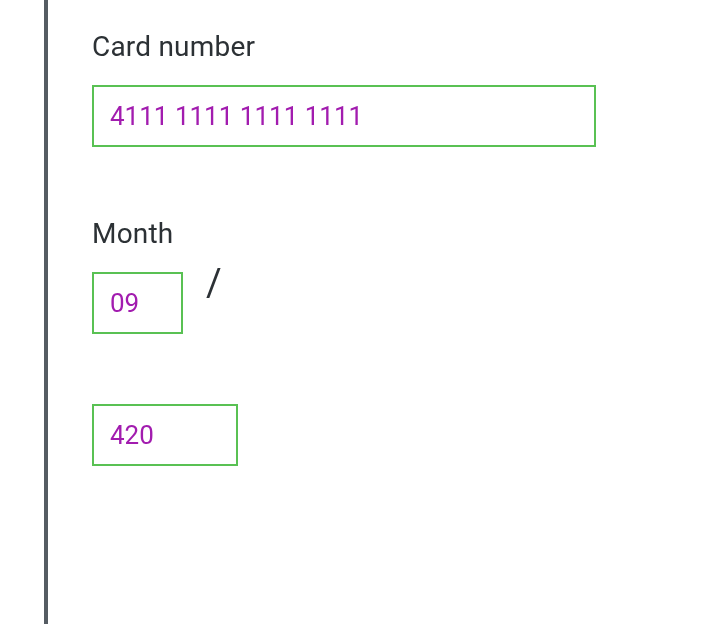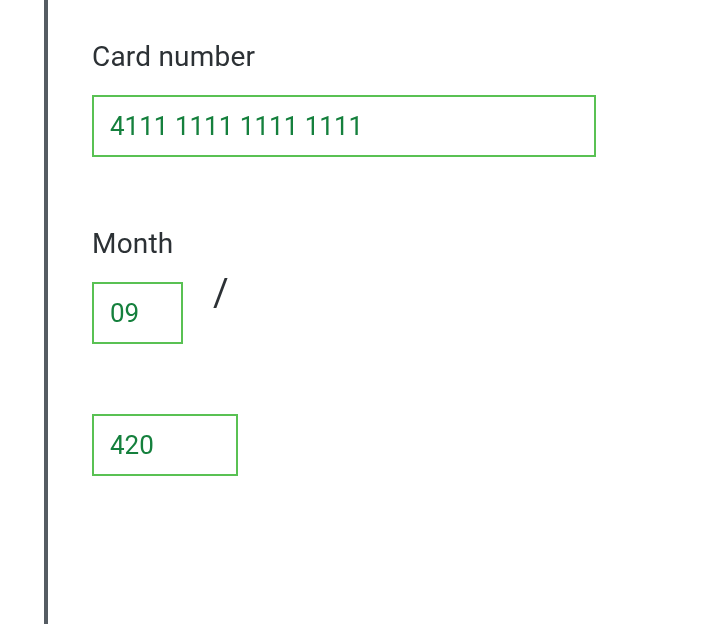--- a/index.html
+++ b/index.html
@@ -18,50 +18,50 @@
       position: absolute;
       left: 44px;
       top: 0;
       bottom: 0;
       width: 4px;
       background: #555c63;
     }
     .form-container {
       position: absolute;
       left: 92px;
-      top: 40px;
+      top: 30px;
       width: 550px;
     }
     .field-group {
       margin-bottom: 70px;
     }
     .field-label {
       font-size: 28px;
       font-weight: 400;
       color: #2c3135;
       margin-bottom: 22px;
       display: block;
       letter-spacing: 0.2px;
     }
     .text-input {
       border: 2px solid #59c153;
       background: #fff;
       font-size: 26px;
-      color: #15803d;
+      color: #a21caf;
       padding: 14px 16px;
       font-family: inherit;
       outline: none;
     }
     .card-number-input {
       width: 504px;
     }
     .expiry-row {
       display: flex;
       align-items: flex-end;
-      gap: 12px;
+      gap: 5px;
     }
     .expiry-col {
       display: flex;
       flex-direction: column;
     }
     .expiry-col .field-label {
       margin-bottom: 22px;
     }
     .small-input {
       width: 91px;

